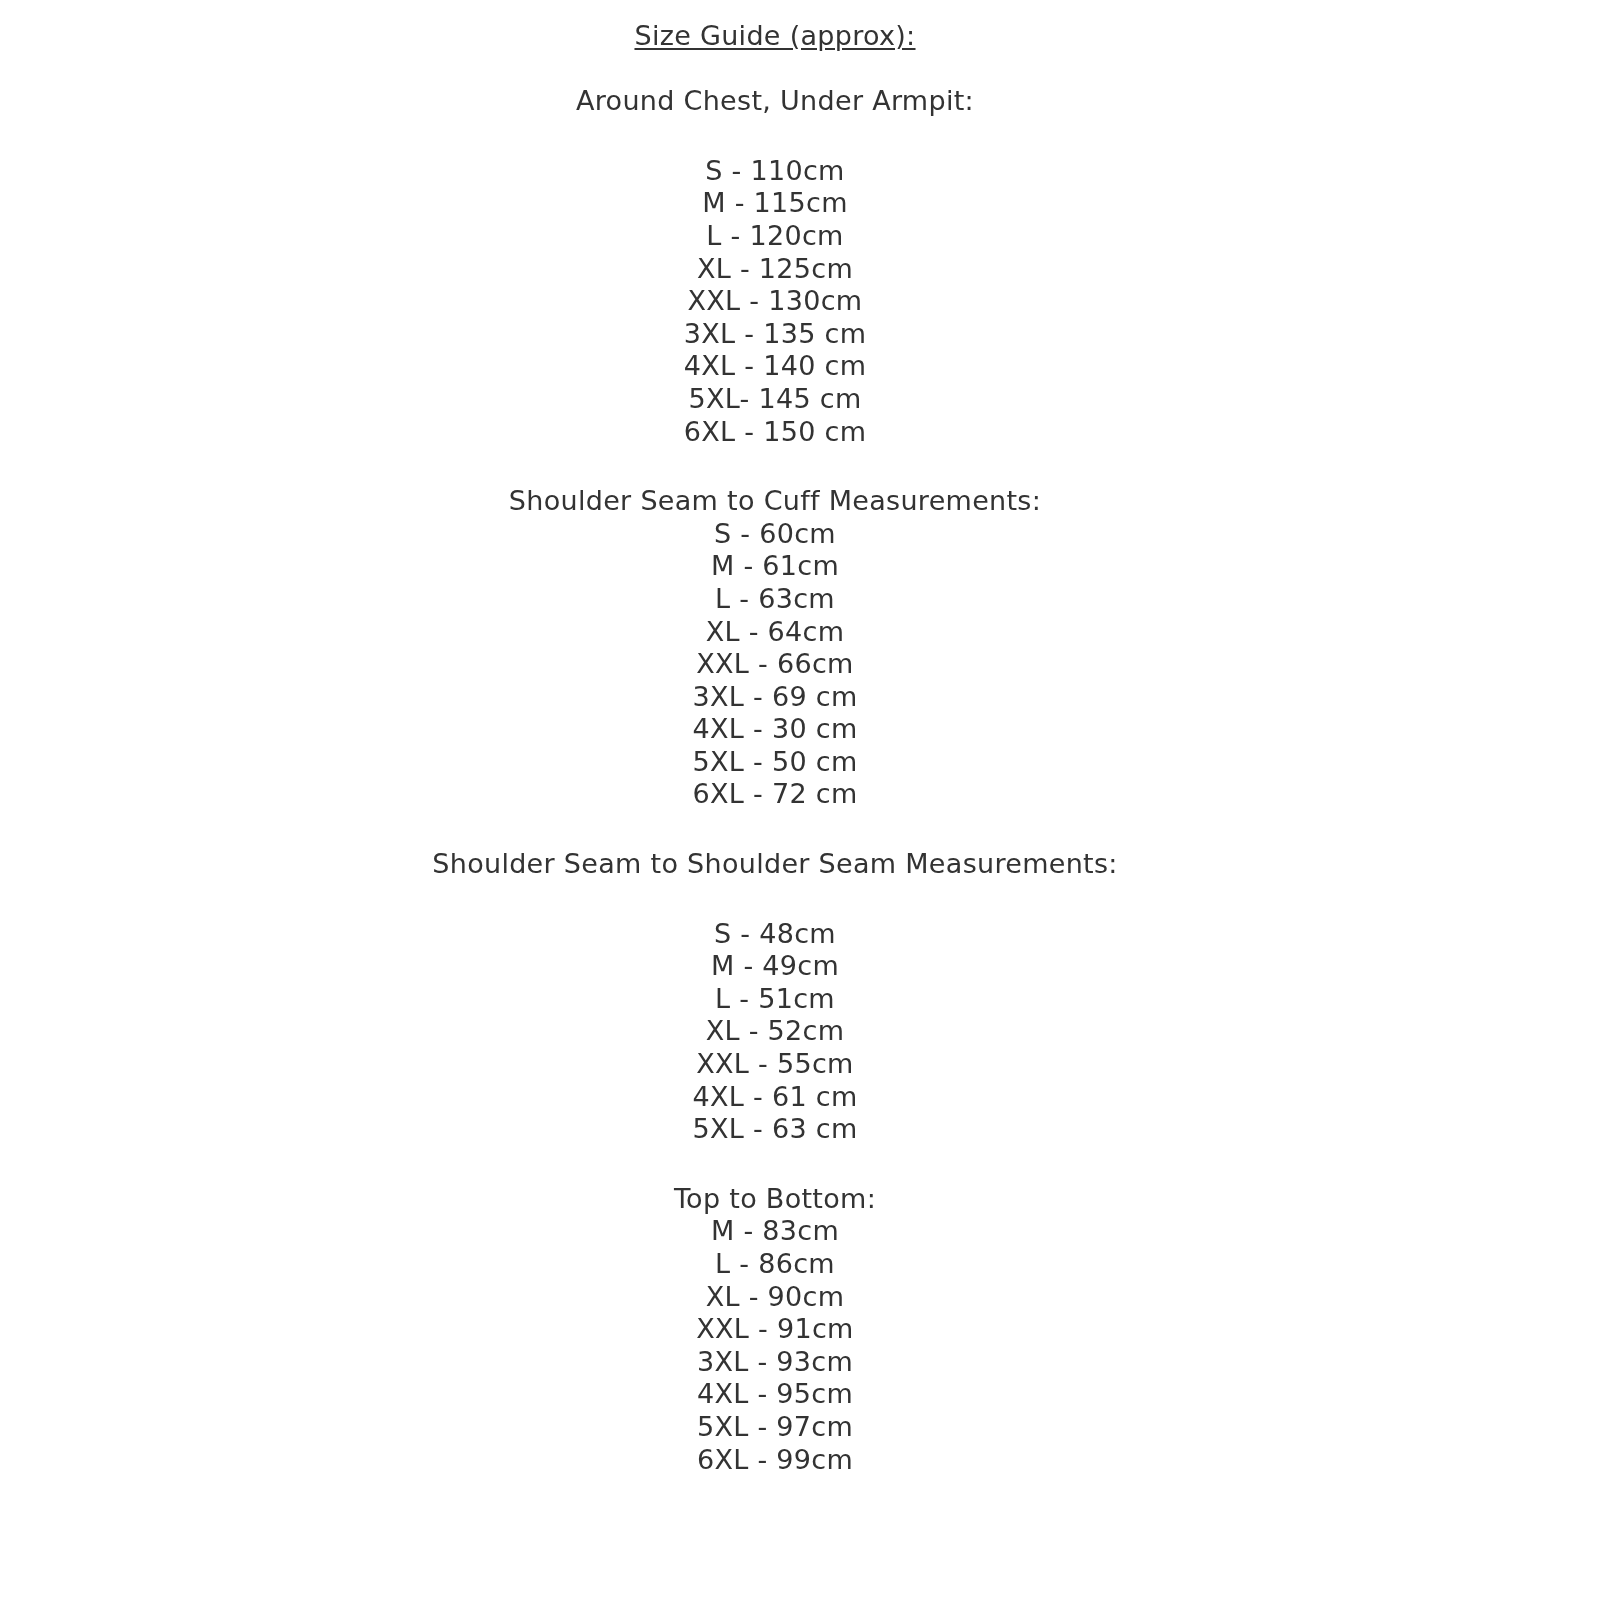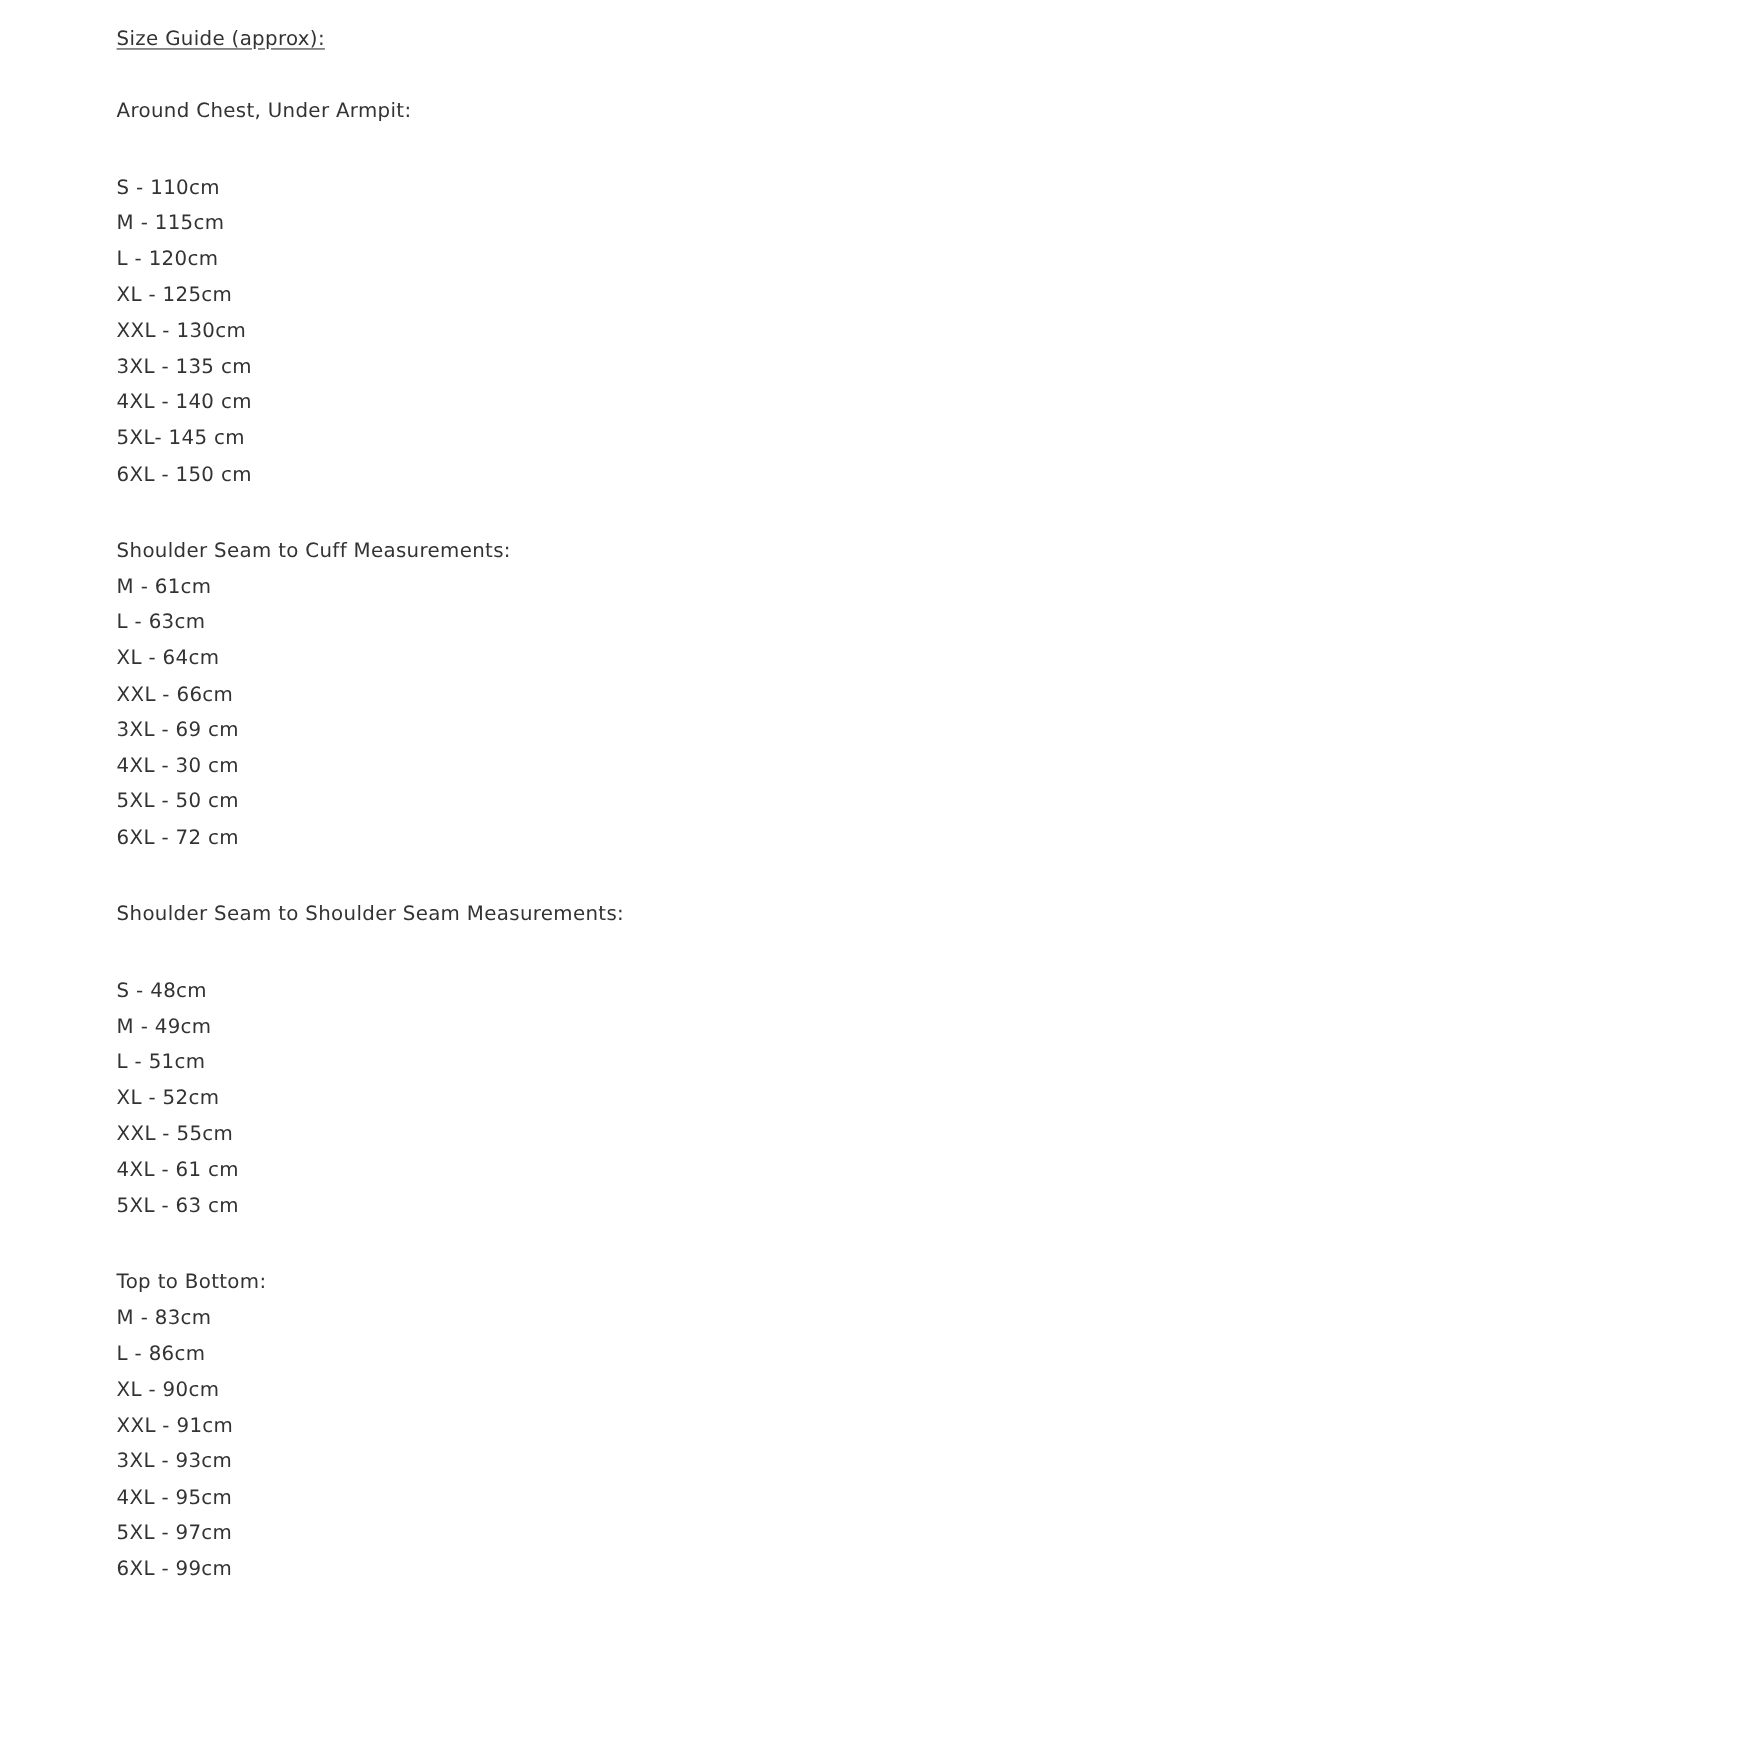--- a/index.html
+++ b/index.html
@@ -11,21 +11,22 @@
     width: 1600px;
     height: 1600px;
     overflow: hidden;
     font-family: "DejaVu Sans", "Liberation Sans", sans-serif;
     color: #333333;
   }
   .doc {
     box-sizing: border-box;
     width: 1444px;
     padding: 20px 0 0 106px; 
-    font-size: 18px;
+    text-align: center;
+    font-size: 27px;
     line-height: 32.6px;
     letter-spacing: 0.3px;
   }
   .line {
     height: 32.6px;
     white-space: pre;
   }
   .title-text {
     text-decoration: underline;
     text-underline-offset: 3px;
@@ -46,20 +47,21 @@
       <div class="line item">M - 115cm</div>
       <div class="line item">L - 120cm</div>
       <div class="line item">XL - 125cm</div>
       <div class="line item">XXL - 130cm</div>
       <div class="line item">3XL - 135 cm</div>
       <div class="line item">4XL - 140 cm</div>
       <div class="line item">5XL- 145 cm</div>
       <div class="line item">6XL - 150 cm</div>
       <div class="spacer lg"></div>
       <div class="line heading">Shoulder Seam to Cuff Measurements:</div>
+      <div class="line item">S - 60cm</div>
       <div class="line item">M - 61cm</div>
       <div class="line item">L - 63cm</div>
       <div class="line item">XL - 64cm</div>
       <div class="line item">XXL - 66cm</div>
       <div class="line item">3XL - 69 cm</div>
       <div class="line item">4XL - 30 cm</div>
       <div class="line item">5XL - 50 cm</div>
       <div class="line item">6XL - 72 cm</div>
       <div class="spacer lg"></div>
       <div class="line heading">Shoulder Seam to Shoulder Seam Measurements:</div>

